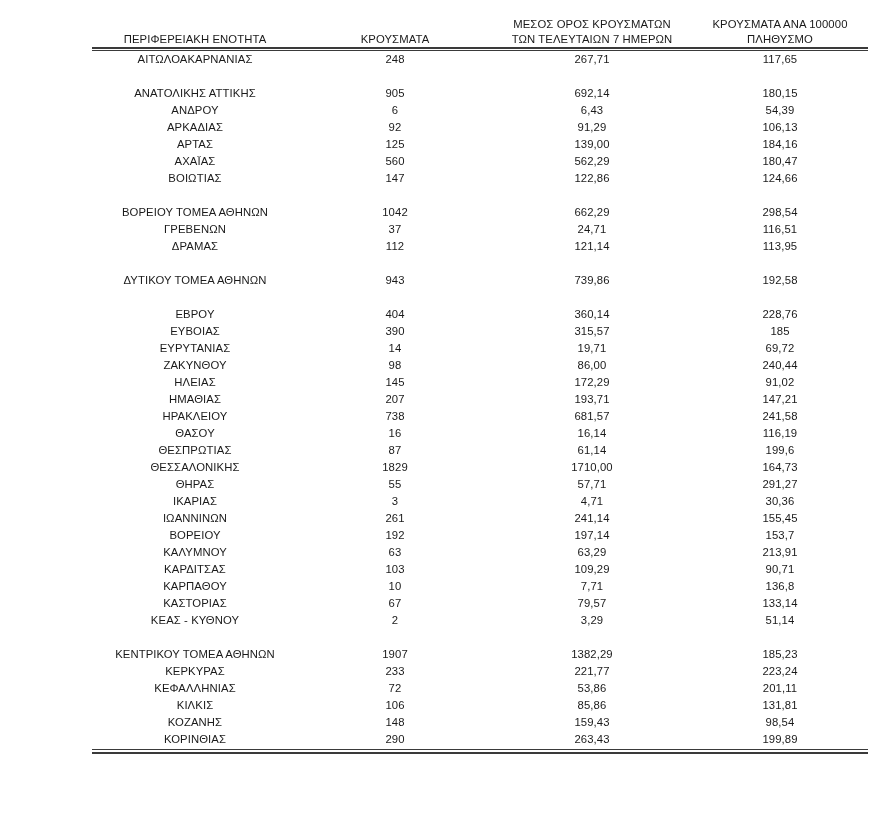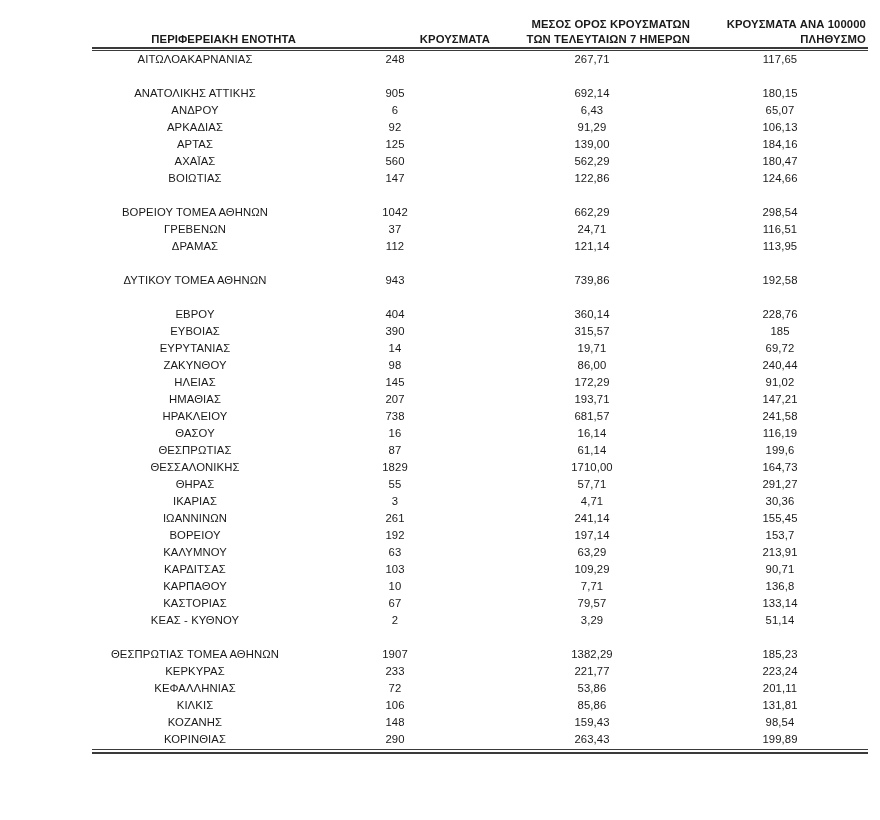--- a/index.html
+++ b/index.html
@@ -37,24 +37,24 @@
     font-size: 11.3px;
   }
 
   
   col.c1 { width: 206px; }
   col.c2 { width: 194px; }
   col.c3 { width: 200px; }
   col.c4 { width: 176px; }
 
   thead th {
-    font-weight: bold;
+    font-weight: normal;
     font-size: 11.3px;
     vertical-align: bottom;
-    text-align: right;
+    text-align: center;
     padding: 0 2px 1px 2px;
     line-height: 14.5px;
     letter-spacing: 0.1px;
   }
   thead tr.header-row th {
     height: 46px;
   }
 
   
   .rule-double-top {
@@ -164,21 +164,21 @@
           <tr>
             <td>ΑΝΑΤΟΛΙΚΗΣ ΑΤΤΙΚΗΣ</td>
             <td>905</td>
             <td>692,14</td>
             <td>180,15</td>
           </tr>
           <tr>
             <td>ΑΝΔΡΟΥ</td>
             <td>6</td>
             <td>6,43</td>
-            <td>65,07</td>
+            <td>54,39</td>
           </tr>
           <tr>
             <td>ΑΡΚΑΔΙΑΣ</td>
             <td>92</td>
             <td>91,29</td>
             <td>106,13</td>
           </tr>
           <tr>
             <td>ΑΡΤΑΣ</td>
             <td>125</td>
@@ -341,21 +341,21 @@
           <tr>
             <td>ΚΕΑΣ - ΚΥΘΝΟΥ</td>
             <td>2</td>
             <td>3,29</td>
             <td>51,14</td>
           </tr>
           <tr class="spacer-row">
             <td colspan="4">&nbsp;</td>
           </tr>
           <tr>
-            <td>ΘΕΣΠΡΩΤΙΑΣ ΤΟΜΕΑ ΑΘΗΝΩΝ</td>
+            <td>ΚΕΝΤΡΙΚΟΥ ΤΟΜΕΑ ΑΘΗΝΩΝ</td>
             <td>1907</td>
             <td>1382,29</td>
             <td>185,23</td>
           </tr>
           <tr>
             <td>ΚΕΡΚΥΡΑΣ</td>
             <td>233</td>
             <td>221,77</td>
             <td>223,24</td>
           </tr>

